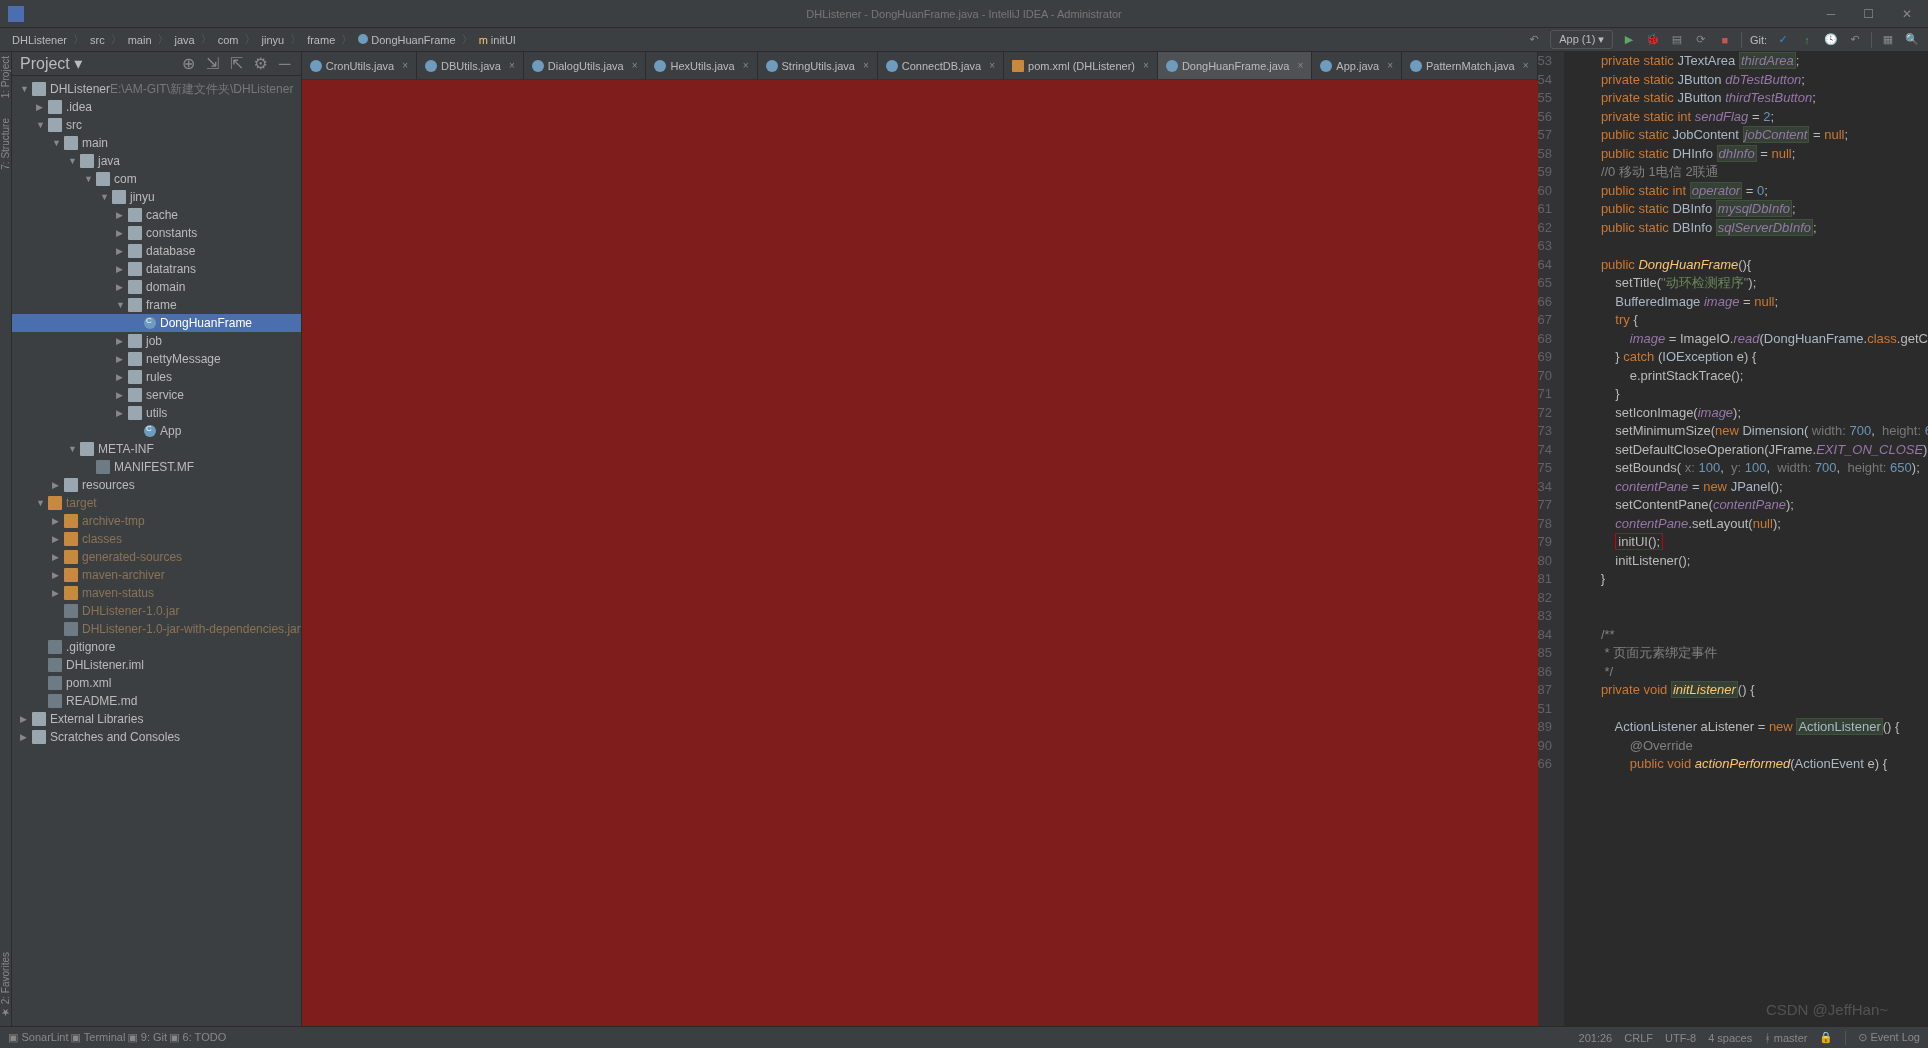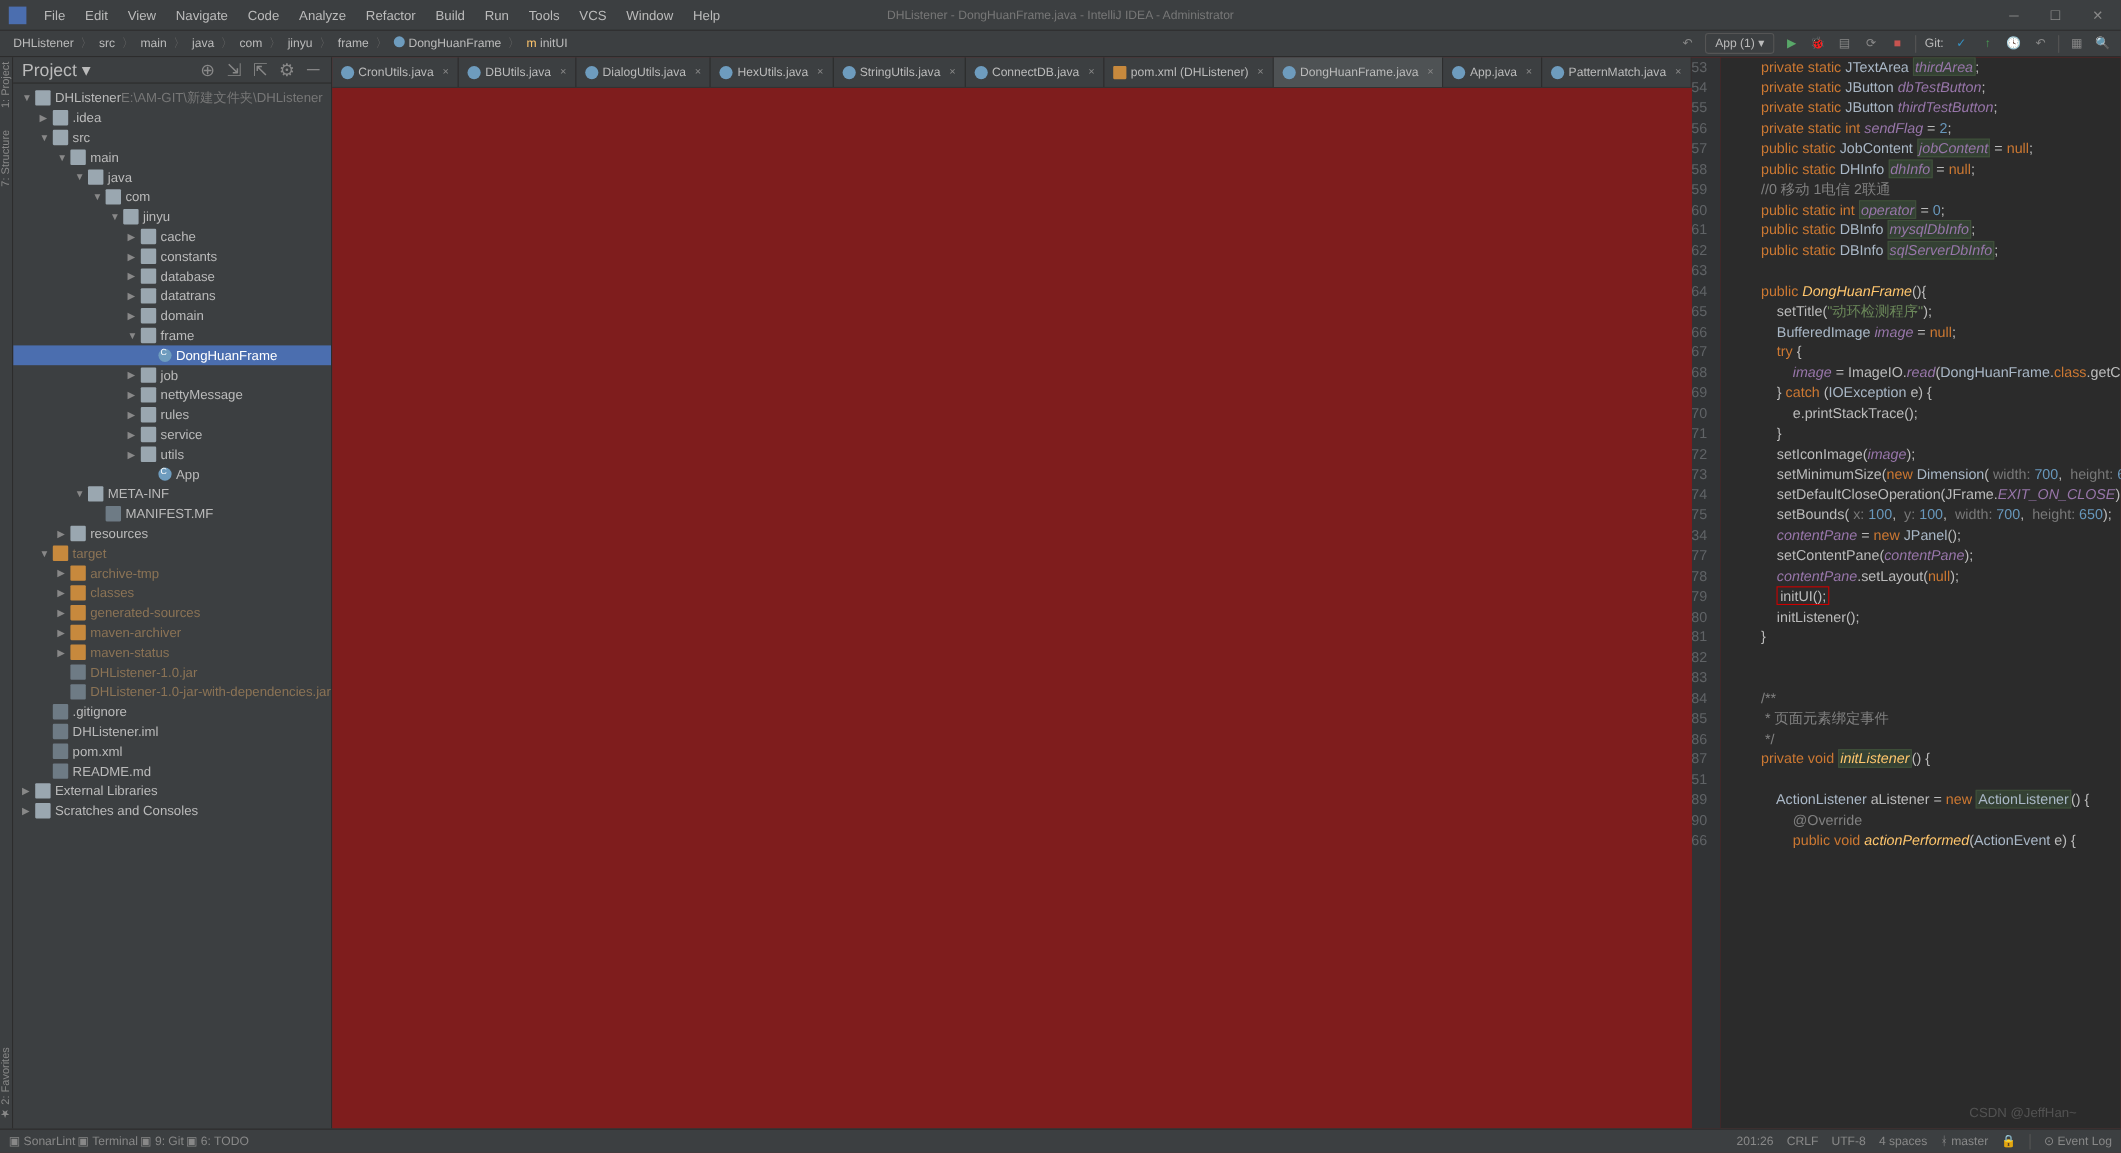--- a/index.html
+++ b/index.html
@@ -55,42 +55,27 @@
 .field { color:#9876aa; font-style:italic; }
 .method { color:#ffc66d; font-style:italic; }
 .num { color:#6897bb; }
 .param-hint { color:#787878; }
 .hilite { background:#344134; border:1px solid #40503b; padding:0 1px; }
 .boxed { border:1.5px solid #cc0000; padding:0 2px; }
 .status-bar { position:absolute; bottom:0; left:0; right:0; height:22px; background:#3c3f41; border-top:1px solid #2b2b2b; display:flex; align-items:center; padding:0 8px; font-size:11px; color:#888; }
 .status-left { display:flex; gap:2px; }
 .status-item { display:flex; align-items:center; gap:4px; cursor:pointer; }
 .status-right { margin-left:auto; display:flex; gap:12px; align-items:center; }
-.watermark { position:absolute; right:40px; bottom:30px; color:rgba(200,200,200,0.25); font-size:12px; pointer-events:none; }
+.watermark { position:absolute; right:40px; bottom:30px; color:rgba(200,200,200,0.25); font-size:15px; pointer-events:none; }
 </style>
 </head>
 <body>
 
 <div class="titlebar">
   <div class="app-icon"></div>
-  <div class="menu" id="menu">
-      <span class="menu-item">File</span>
-      <span class="menu-item">Edit</span>
-      <span class="menu-item">View</span>
-      <span class="menu-item">Navigate</span>
-      <span class="menu-item">Code</span>
-      <span class="menu-item">Analyze</span>
-      <span class="menu-item">Refactor</span>
-      <span class="menu-item">Build</span>
-      <span class="menu-item">Run</span>
-      <span class="menu-item">Tools</span>
-      <span class="menu-item">VCS</span>
-      <span class="menu-item">Window</span>
-      <span class="menu-item">Help</span>
-    </div>
   <div class="title-center">DHListener - DongHuanFrame.java - IntelliJ IDEA - Administrator</div>
   <div class="win-controls">
     <span class="win-btn">─</span>
     <span class="win-btn">☐</span>
     <span class="win-btn">✕</span>
   </div>
 </div>
 
 <div class="breadcrumb">
   <div id="crumbs" style="display:flex;align-items:center;">

